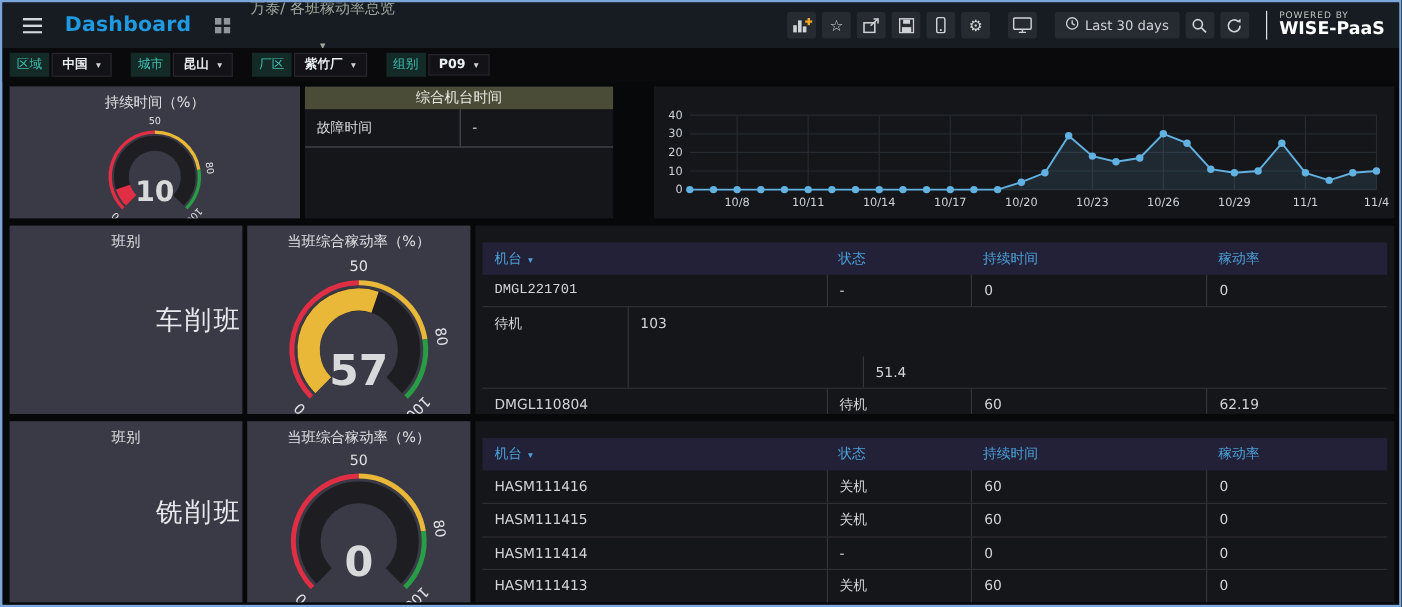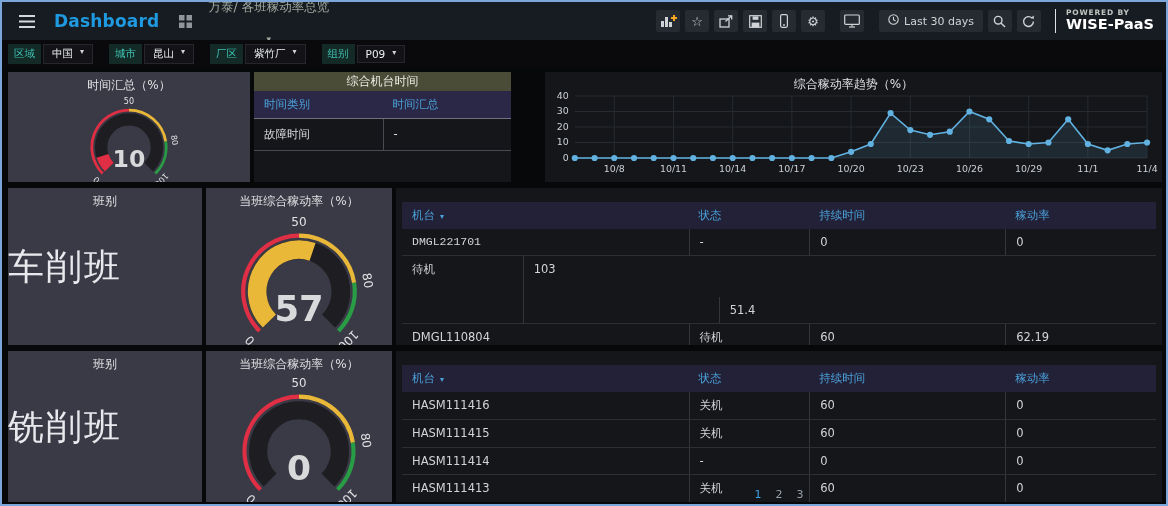--- a/index.html
+++ b/index.html
@@ -12,35 +12,35 @@
   .gridicon{margin-left:20px;display:flex;align-items:center;}
   .crumb{display:flex;align-items:center;gap:18px;margin-left:10px;font-size:12.5px;color:#9fa89e;cursor:pointer;background:none;border:none;font-family:inherit;flex-direction:column;}
   .crumb .caret{font-size:9px;color:#9fa89e;}
   .nav-right{margin-left:auto;display:flex;align-items:center;}
   .ibtn{width:24px;height:22px;margin-left:5px;background:#262b31;border:none;border-radius:2px;display:flex;align-items:center;justify-content:center;cursor:pointer;color:#cfd3d6;font-size:13px;padding:0;}
   .ibtn svg{display:block;}
   .gap{width:10px;}
   .timebtn{height:22px;margin-left:5px;background:#262b31;border:none;border-radius:2px;display:flex;align-items:center;gap:5px;padding:0 9px;color:#d0d3d5;font-size:11px;font-family:inherit;cursor:pointer;}
   .vdiv{width:1px;height:24px;background:#dfe3e6;margin:0 10px 0 14px;}
   .logo{line-height:1.05;text-align:left;margin-right:4px;}
-  .logo .l1{font-size:7.5px;color:#c2c7c3;letter-spacing:.8px;display:block;font-weight:bold;}
+  .logo .l1{font-size:7.5px;color:#c2c7c3;letter-spacing:.8px;display:block;}
   .logo .l2{font-size:14.5px;font-weight:bold;color:#ffffff;display:block;}
   
   .filterbar{position:absolute;top:38px;left:0;right:0;height:28px;background:#0a0a0c;display:flex;align-items:center;gap:16px;padding-left:6px;}
   .fgroup{display:flex;align-items:center;gap:2px;}
   .flabel{background:#132a27;color:#3fc0b2;font-size:10.5px;padding:3px 6px;}
-  .fvalue{background:#121217;border:1px solid #26262c;color:#eceff1;font-size:10.5px;padding:2px 8px;display:flex;align-items:flex-start;gap:7px;cursor:pointer;}
+  .fvalue{background:#121217;border:1px solid #26262c;color:#eceff1;font-size:10.5px;padding:2px 8px;display:flex;align-items:center;gap:7px;cursor:pointer;font-weight:bold;}
   .fvalue .caret{font-size:8px;color:#cfd3d6;}
   
   .panel{position:absolute;box-sizing:border-box;overflow:hidden;}
   .p-stat{background:#3a3a46;}
   .p-dark{background:#15161a;}
   .ptitle{text-align:center;font-size:12px;color:#e0e1e3;padding-top:5px;}
   .gauge{display:block;width:100%;height:calc(100% - 22px);}
-  .bigname{position:absolute;top:50%;left:0;right:0;transform:translateY(-50%);text-align:left;font-size:36px;color:#e7e9ec;letter-spacing:2px;}
+  .bigname{position:absolute;top:50%;left:0;right:0;transform:translateY(-50%);text-align:right;font-size:22px;color:#e7e9ec;letter-spacing:2px;}
   .olivebar{height:19px;line-height:19px;background:#4a4c38;color:#eaeae2;font-size:12px;text-align:center;}
   
   .gtable{font-size:11.5px;}
   .gt-head{display:flex;}
   .gt-head .cell{color:#4aa0d8;padding:6px 10px;box-sizing:border-box;}
   .gt-row{display:flex;border-bottom:1px solid #2e2e33;color:#d2d4d7;}
   .gt-row .cell{padding:6px 10px;box-sizing:border-box;border-left:1px solid #35353a;}
   .gt-row .cell:first-child{border-left:none;}
   .mach{margin:14px 6px 0;}
   .mach .gt-head{background:#232138;}
@@ -188,51 +188,46 @@
     <span class="fgroup">
       <span class="flabel">组别</span>
       <span class="fvalue">
           <span>P09</span>
           <span class="caret">▾</span>
         </span>
     </span>
   </div>
 
   <section class="panel p-stat" style="left:6px;top:70px;width:242px;height:110px;">
-    <div class="ptitle">时间汇总（%）</div>
+    <div class="ptitle">持续时间（%）</div>
     <svg class="gauge" viewBox="0 0 200 142" preserveAspectRatio="xMidYMid meet">
         <path d="M 68.18 117.82 A 45 45 0 1 1 131.82 117.82" stroke="#1d1d22" stroke-width="20" fill="none"></path>
         <path d="M 57.57 128.43 A 60 60 0 0 1 100.00 26.00" stroke="#e02f44" stroke-width="4.5" fill="none"></path>
         <path d="M 100.00 26.00 A 60 60 0 0 1 159.26 76.61" stroke="#eab839" stroke-width="4.5" fill="none"></path>
         <path d="M 159.26 76.61 A 60 60 0 0 1 142.43 128.43" stroke="#299c46" stroke-width="4.5" fill="none"></path>
         <path d="M 68.18 117.82 A 45 45 0 0 1 57.20 99.91" stroke="#e02f44" stroke-width="20" fill="none"></path>
         <text x="47.7" y="138.3" fill="#e2e3e5" font-size="13" text-anchor="middle" dominant-baseline="middle" transform="rotate(-135 47.7 138.3)">0</text>
         <text x="100.0" y="12.0" fill="#e2e3e5" font-size="13" text-anchor="middle" dominant-baseline="middle" transform="rotate(0 100.0 12.0)">50</text>
         <text x="173.1" y="74.4" fill="#e2e3e5" font-size="13" text-anchor="middle" dominant-baseline="middle" transform="rotate(81 173.1 74.4)">80</text>
         <text x="152.3" y="138.3" fill="#e2e3e5" font-size="13" text-anchor="middle" dominant-baseline="middle" transform="rotate(135 152.3 138.3)">100</text>
         <text x="100" y="118" fill="#d8d9da" font-size="38" font-weight="bold" text-anchor="middle">10</text>
       </svg>
   </section>
 
   <section class="panel p-dark" style="left:252px;top:70px;width:257px;height:110px;">
     <div class="olivebar">综合机台时间</div>
     <div class="gtable mtime">
-        <div class="gt-head">
-          <span class="cell" style="width: 50%;">时间类别</span>
-          <span class="cell" style="width: 50%;">时间汇总</span>
-        </div>
         <div class="gt-row">
           <span class="cell" style="width: 50%;">故障时间</span>
           <span class="cell" style="width: 50%;">-</span>
         </div>
       </div>
   </section>
 
   <section class="panel p-dark" style="left:543px;top:70px;width:617px;height:110px;">
-    <div class="ptitle" style="padding-top:4px;">综合稼动率趋势（%）</div>
     <svg class="trendsvg" viewBox="0 0 617 94" preserveAspectRatio="none">
         <line x1="67.72413793103448" y1="6" x2="67.72413793103448" y2="68" stroke="#252b30" stroke-width="1"></line>
         <line x1="127.3103448275862" y1="6" x2="127.3103448275862" y2="68" stroke="#252b30" stroke-width="1"></line>
         <line x1="186.89655172413794" y1="6" x2="186.89655172413794" y2="68" stroke="#252b30" stroke-width="1"></line>
         <line x1="246.48275862068965" y1="6" x2="246.48275862068965" y2="68" stroke="#252b30" stroke-width="1"></line>
         <line x1="306.0689655172414" y1="6" x2="306.0689655172414" y2="68" stroke="#252b30" stroke-width="1"></line>
         <line x1="365.6551724137931" y1="6" x2="365.6551724137931" y2="68" stroke="#252b30" stroke-width="1"></line>
         <line x1="425.2413793103448" y1="6" x2="425.2413793103448" y2="68" stroke="#252b30" stroke-width="1"></line>
         <line x1="484.82758620689657" y1="6" x2="484.82758620689657" y2="68" stroke="#252b30" stroke-width="1"></line>
         <line x1="544.4137931034483" y1="6" x2="544.4137931034483" y2="68" stroke="#252b30" stroke-width="1"></line>
@@ -383,16 +378,15 @@
           <span class="cell" style="width: 26%;">0</span>
           <span class="cell" style="width: 20%;">0</span>
         </div>
         <div class="gt-row">
           <span class="cell" style="width: 38%;">HASM111413</span>
           <span class="cell" style="width: 16%;">关机</span>
           <span class="cell" style="width: 26%;">60</span>
           <span class="cell" style="width: 20%;">0</span>
         </div>
       </div>
-    <div class="pager"><span class="cur">1</span><span>2</span><span>3</span></div>
   </section>
 
 </div>
 
 </body></html>

